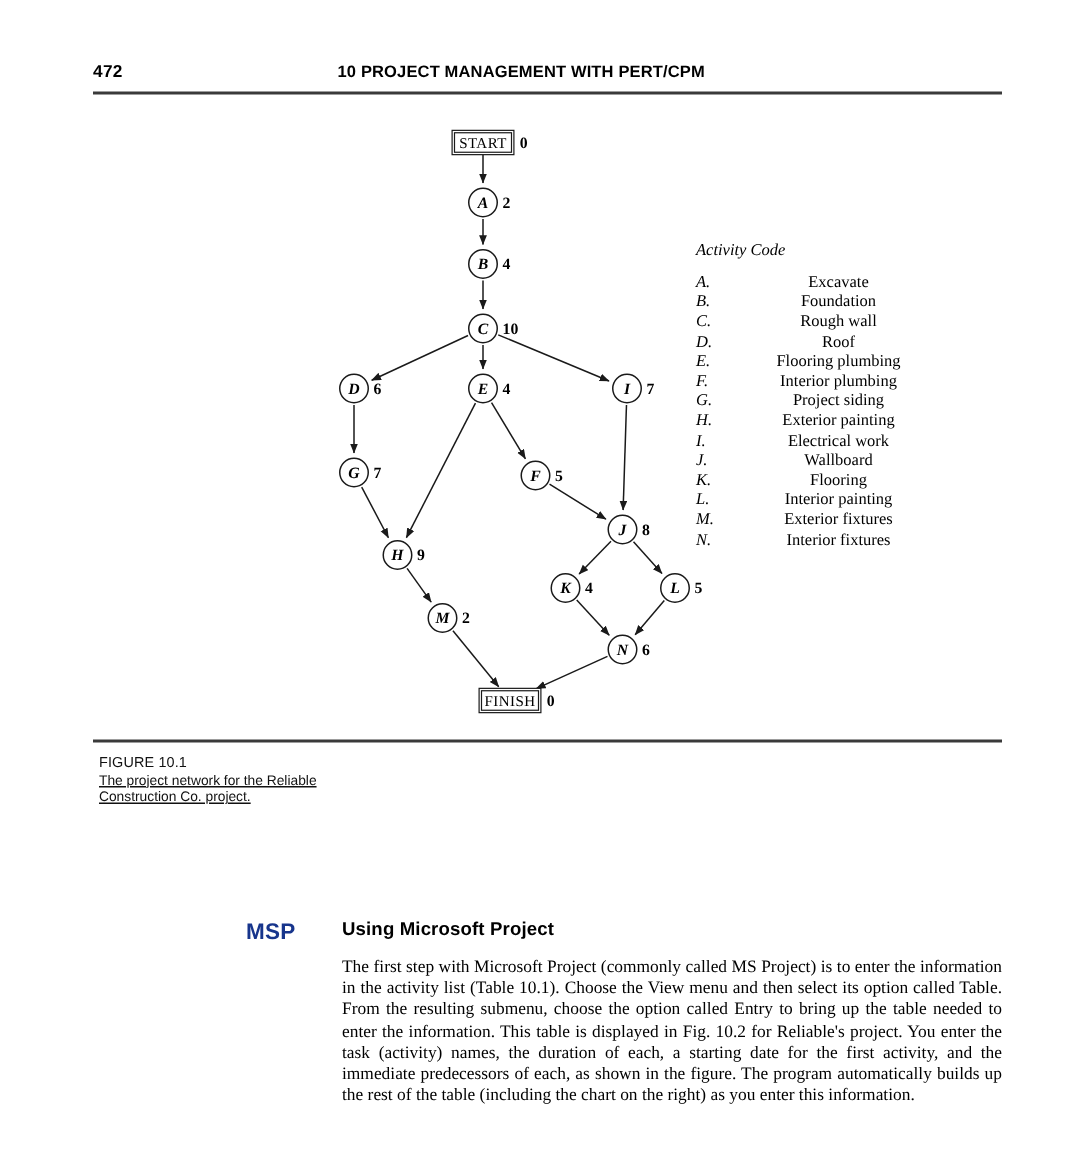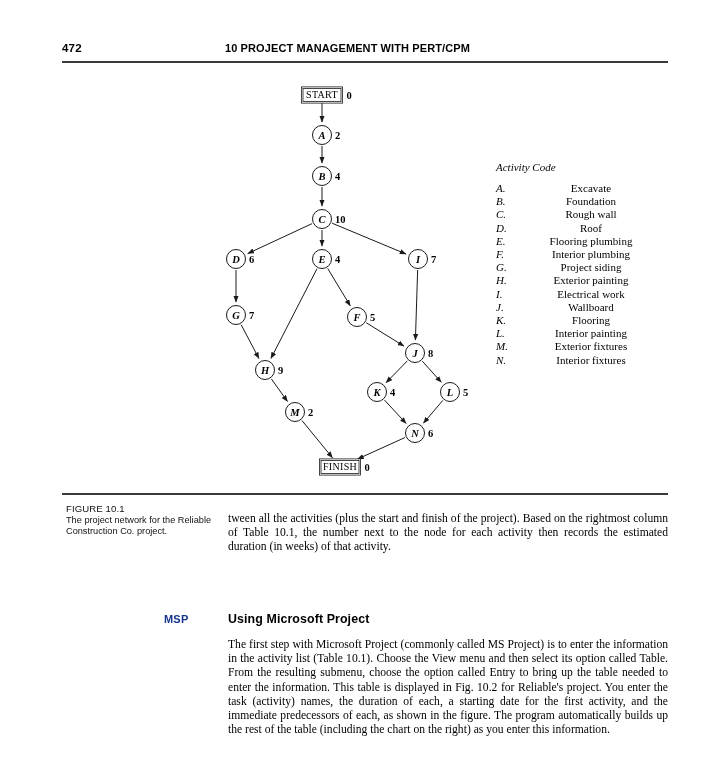--- a/index.html
+++ b/index.html
@@ -79,21 +79,21 @@
   }
   .terminal-label {
     font-family: "Liberation Serif", serif;
     font-size: 10px;
     letter-spacing: 0.3px;
   }
 
   
   #activity-code {
     position: absolute;
-    left: 496px;
+    left: 464px;
     top: 89px;
     width: 175px;
   }
   #activity-code-title {
     font-style: italic;
     font-size: 11px;
     margin-bottom: 9px;
   }
   .code-row {
     display: flex;
@@ -122,20 +122,21 @@
     color: #111111;
   }
   #figure-number {
     font-weight: normal;
     font-size: 9.6px;
     display: block;
     letter-spacing: 0.1px;
   }
   #figure-caption-text {
     display: block;
+    text-decoration: underline;
   }
 
   
   #section-rule {
     position: absolute;
     left: 62px;
     top: 493px;
     width: 606px;
     height: 1.8px;
     background: #3a3a3a;
@@ -164,21 +165,21 @@
     left: 164px;
     top: 612px;
     width: 504px;
   }
   #msp-tag {
     position: absolute;
     left: 0;
     top: 1px;
     font-family: "Liberation Sans", sans-serif;
     font-weight: bold;
-    font-size: 11px;
+    font-size: 15px;
     color: #17358c;
     letter-spacing: 0.2px;
   }
   #section-heading {
     position: absolute;
     left: 64px;
     top: 0;
     font-family: "Liberation Sans", sans-serif;
     font-weight: bold;
     font-size: 12.4px;
@@ -380,21 +381,20 @@
 
   <div id="figure-caption">
     <span id="figure-number">FIGURE 10.1</span>
     <span id="figure-caption-text">The project network for the Reliable Construction Co. project.</span>
   </div>
 </div>
 
 <div id="section-rule"></div>
 
 <div id="body-text">
-  <p class="body-para">tween all the activities (plus the start and finish of the project). Based on the rightmost column of Table 10.1, the number next to the node for each activity then records the estimated duration (in weeks) of that activity.</p>
 </div>
 
 <div id="msp-block">
   <span id="msp-tag">MSP</span>
   <span id="section-heading">Using Microsoft Project</span>
 </div>
 
 <div id="closing-text">
   <p class="body-para">The first step with Microsoft Project (commonly called MS Project) is to enter the information in the activity list (Table 10.1). Choose the View menu and then select its option called Table. From the resulting submenu, choose the option called Entry to bring up the table needed to enter the information. This table is displayed in Fig. 10.2 for Reliable's project. You enter the task (activity) names, the duration of each, a starting date for the first activity, and the immediate predecessors of each, as shown in the figure. The program automatically builds up the rest of the table (including the chart on the right) as you enter this information.</p>
 </div>

